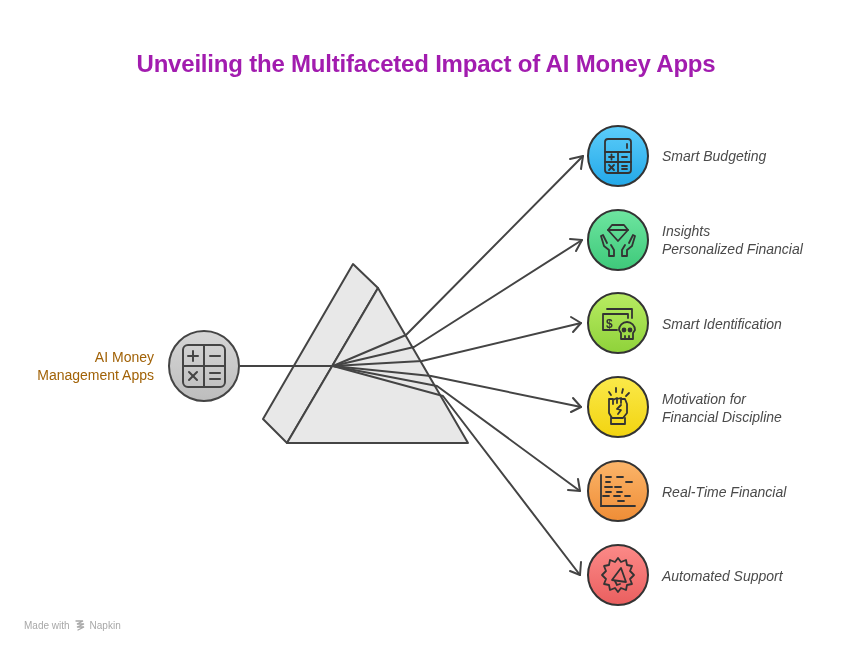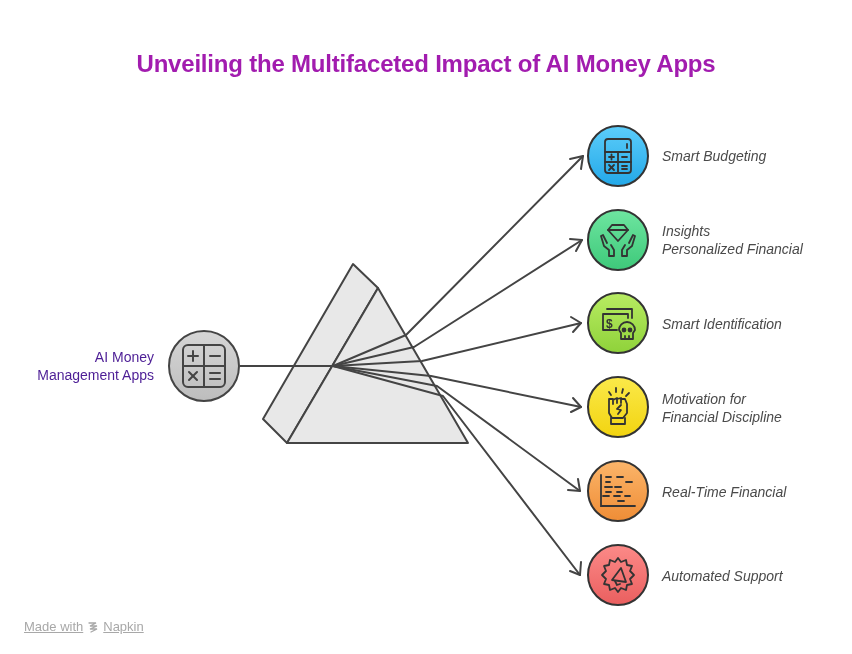--- a/index.html
+++ b/index.html
@@ -1,21 +1,21 @@
 <!DOCTYPE html>
 <html><head>
 <meta charset="utf-8">
 <style>
   html, body { margin: 0; padding: 0; background: #ffffff; }
   body { width: 852px; height: 654px; position: relative; overflow: hidden; font-family: "Liberation Sans", sans-serif; }
   .title { position: absolute; left: 0; width: 852px; top: 50px; text-align: center; font-size: 24px; font-weight: bold; color: #a21caf; letter-spacing: -0.2px; }
   svg.canvas { position: absolute; left: 0; top: 0; }
-  .src-label { position: absolute; right: 698px; top: 348px; text-align: right; font-size: 14px; line-height: 18px; color: #4c1d95; }
+  .src-label { position: absolute; right: 698px; top: 348px; text-align: right; font-size: 14px; line-height: 18px; color: #a16207; }
   .item-label { position: absolute; left: 662px; font-size: 14px; line-height: 18px; color: #4a4a4a; width: 180px; font-style: italic; }
-  .footer { position: absolute; left: 24px; top: 619px; font-size: 13px; color: #a8a8a8; display: flex; align-items: center; gap: 4px; text-decoration: underline; }
+  .footer { position: absolute; left: 24px; top: 619px; font-size: 10px; color: #a8a8a8; display: flex; align-items: center; gap: 4px; }
 </style>
 </head>
 <body>
 
 <div class="title">Unveiling the Multifaceted Impact of AI Money Apps</div>
 
 <svg class="canvas" width="852" height="654" viewBox="0 0 852 654">
   <defs>
     <linearGradient id="g0" x1="0" y1="0" x2="0" y2="1">
         <stop offset="0" stop-color="#5ccdfa"></stop>

